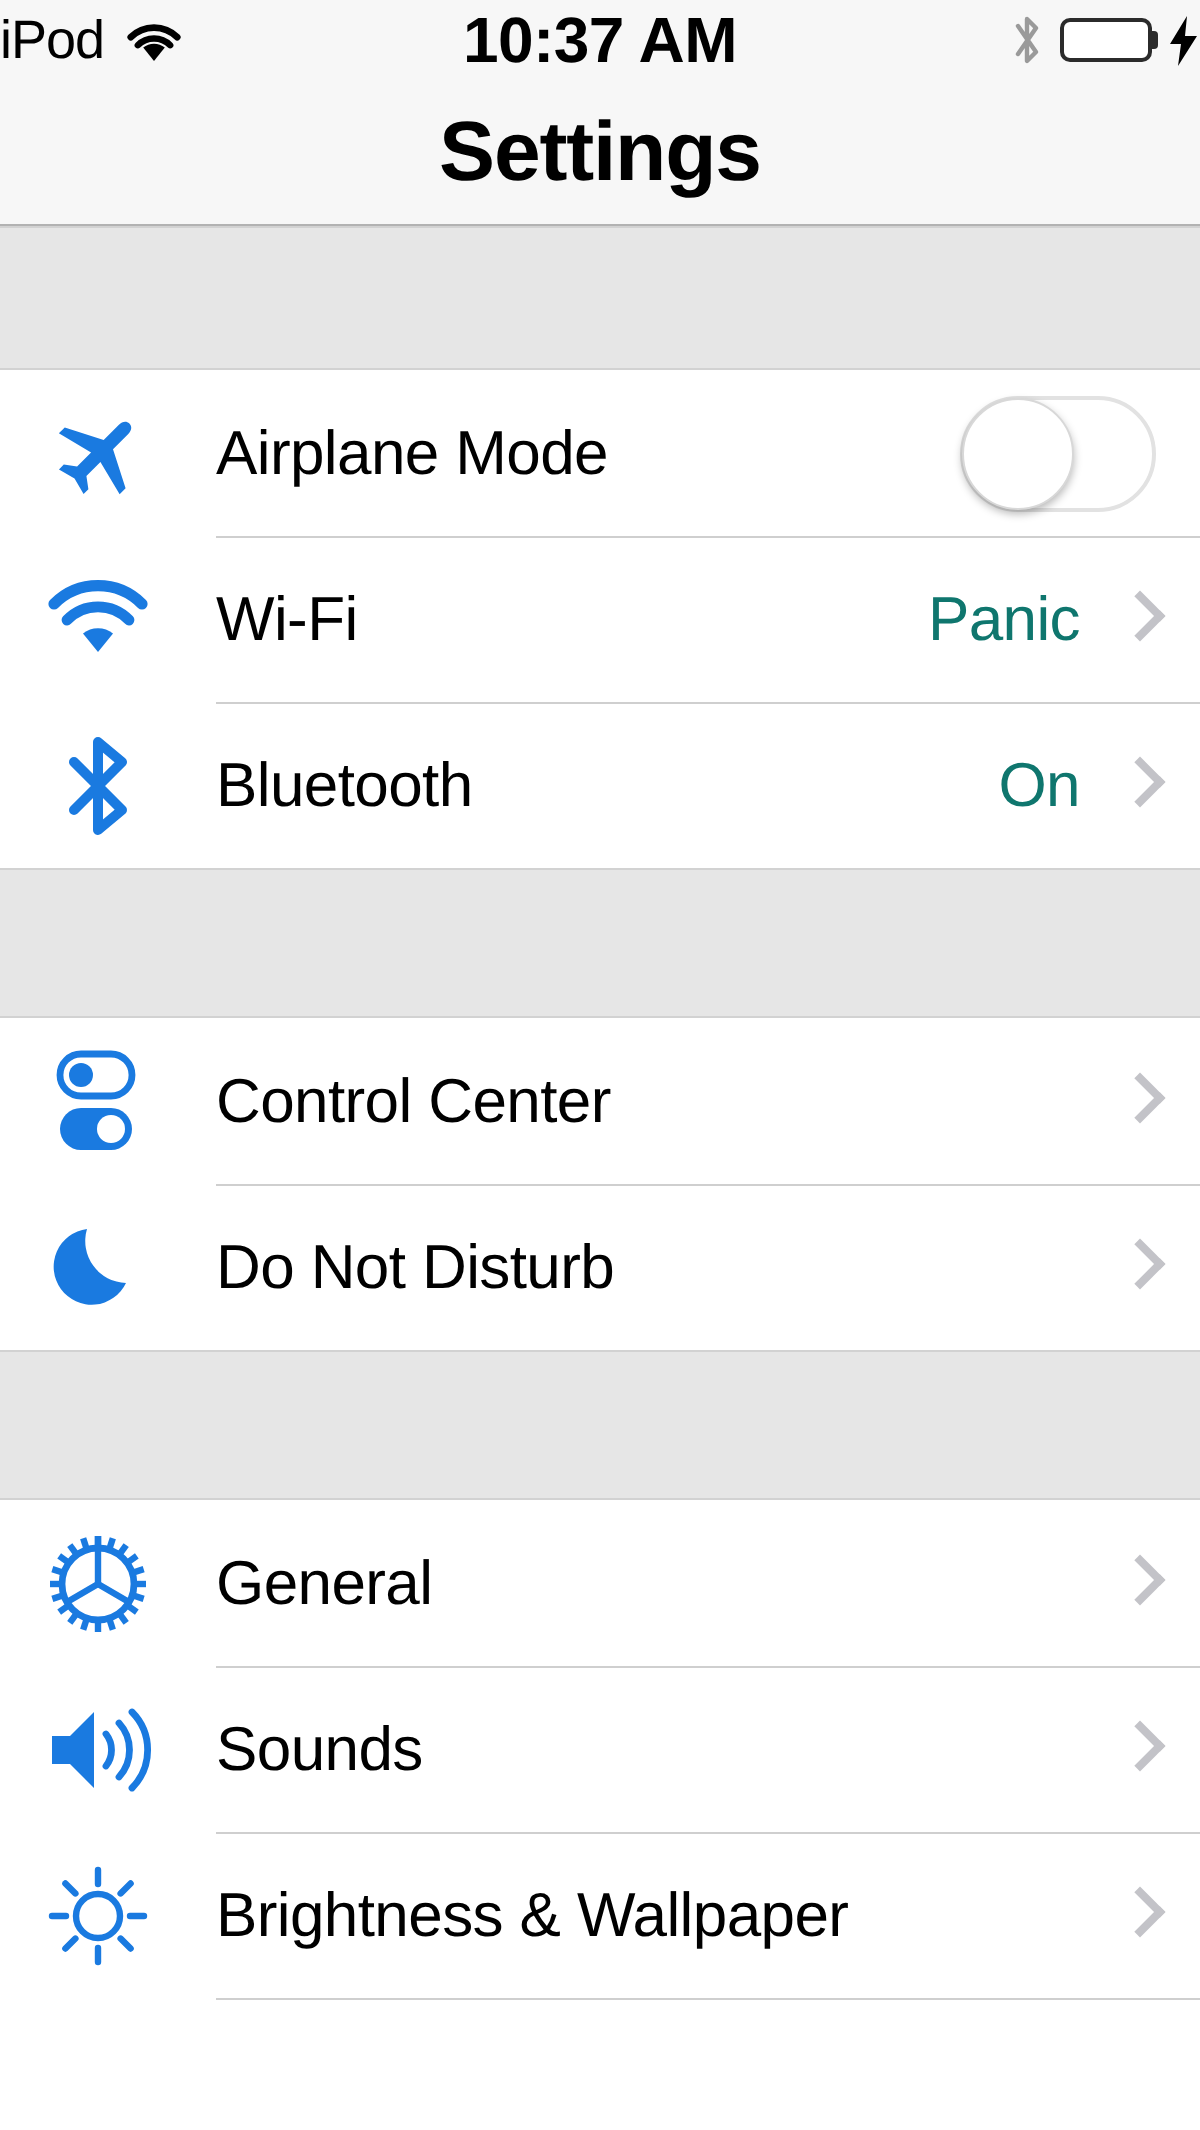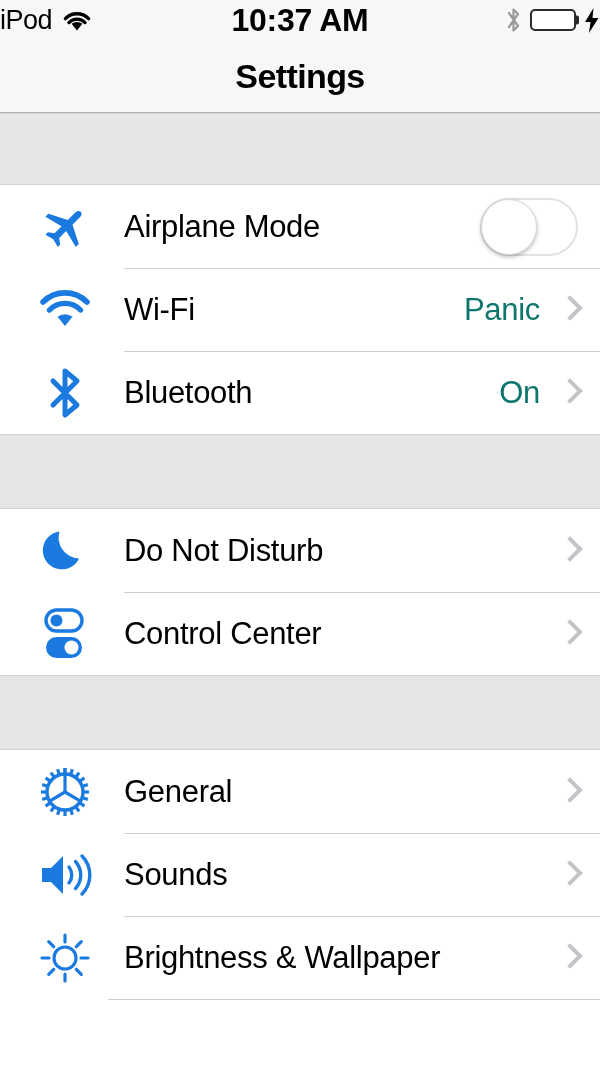--- a/index.html
+++ b/index.html
@@ -89,21 +89,21 @@
   .navbar {
     height: 73px;
     background: #f7f7f7;
     border-bottom: 1px solid #b2b2b2;
     display: flex;
     align-items: center;
     justify-content: center;
     box-sizing: border-box;
   }
   .nav-title {
-    font-size: 34px;
+    font-size: 42px;
     font-weight: bold;
     color: #000;
     letter-spacing: -0.6px;
   }
 
   
   .gap {
     background: #e6e6e6;
     border-top: 1px solid #d2d2d2;
     border-bottom: 1px solid #d2d2d2;
@@ -114,21 +114,20 @@
   }
   .row {
     position: relative;
     display: flex;
     align-items: center;
     height: 83px;
     padding-left: 22px;
     padding-right: 22px;
     box-sizing: border-box;
     background: #ffffff;
-    margin-left: 16px;
   }
   .row + .row::before {
     content: "";
     position: absolute;
     left: 108px;
     right: 0;
     top: 0;
     height: 1px;
     background: #cfcfcf;
   }
@@ -288,38 +287,38 @@
 
   </div>
 
   <div class="gap" style="height:75px"></div>
 
   <div class="group">
 
 
     <div class="row">
       <span class="icon-cell">
-        <svg width="54" height="54" viewBox="0 0 54 54">
-          <path d="M41 34.5 A19 19 0 1 1 21.5 7.5 A21 21 0 0 0 41 34.5 Z" fill="#1a7ae0"></path>
-        </svg>
-      </span>
-      <span class="row-label">Do Not Disturb</span>
-      <span class="chevron"></span>
-    </div>
-
-    <div class="row">
-      <span class="icon-cell">
         <svg width="54" height="58" viewBox="0 0 54 58">
           <rect x="8" y="5" width="36" height="21" rx="10.5" ry="10.5" stroke="#1a7ae0" stroke-width="3.4" fill="none"></rect>
           <circle cx="18.5" cy="15.5" r="6" fill="#1a7ae0"></circle>
           <rect x="8" y="32" width="36" height="21" rx="10.5" ry="10.5" fill="#1a7ae0"></rect>
           <circle cx="33.5" cy="42.5" r="7" fill="#ffffff"></circle>
         </svg>
       </span>
       <span class="row-label">Control Center</span>
+      <span class="chevron"></span>
+    </div>
+
+    <div class="row">
+      <span class="icon-cell">
+        <svg width="54" height="54" viewBox="0 0 54 54">
+          <path d="M41 34.5 A19 19 0 1 1 21.5 7.5 A21 21 0 0 0 41 34.5 Z" fill="#1a7ae0"></path>
+        </svg>
+      </span>
+      <span class="row-label">Do Not Disturb</span>
       <span class="chevron"></span>
     </div>
 
   </div>
 
   <div class="gap" style="height:75px"></div>
 
   <div class="group has-trailing-sep">
 
     <div class="row">

